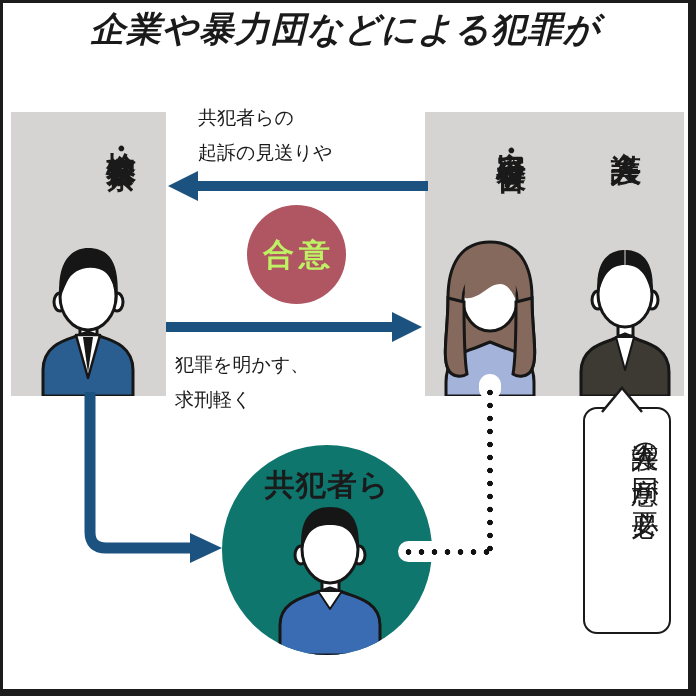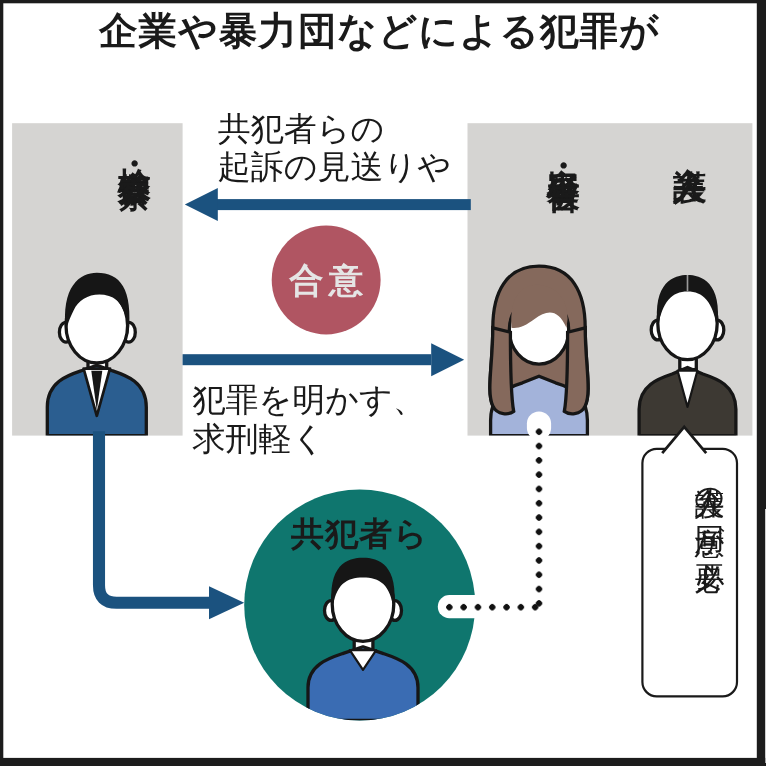--- a/index.html
+++ b/index.html
@@ -4,35 +4,35 @@
 <style>
   html,body{margin:0;padding:0;background:#fff;}
   #stage{
     position:relative;width:696px;height:696px;background:#ffffff;
     overflow:hidden;font-family:"Liberation Sans","DejaVu Sans",sans-serif;color:#1a1a1a;
   }
   .abs{position:absolute;}
   
   .frame{background:#1c1c1c;}
   
-  .title-line{left:90px;font-size:35px;font-weight:700;line-height:41px;letter-spacing:1px;white-space:nowrap;}
+  .title-line{left:90px;font-size:35px;font-weight:700;line-height:41px;letter-spacing:1px;white-space:nowrap;font-style:italic;}
   
   .panel{background:#d5d4d2;}
   
   .vtext{writing-mode:vertical-rl;text-orientation:upright;}
   .vlabel{font-size:30px;font-weight:700;line-height:36px;letter-spacing:2px;}
   
   .stem{background:#1b527f;height:10px;}
   .head-left{width:0;height:0;border-top:15px solid transparent;border-bottom:15px solid transparent;border-right:30px solid #1b527f;}
   .head-right{width:0;height:0;border-top:15px solid transparent;border-bottom:15px solid transparent;border-left:30px solid #1b527f;}
-  .flow-label{font-size:30px;line-height:35px;font-weight:400;white-space:nowrap;}
+  .flow-label{font-size:19px;line-height:35px;font-weight:400;white-space:nowrap;}
   
   #agreement{left:247px;top:205px;width:99px;height:99px;border-radius:50%;background:#b05562;
     display:flex;align-items:center;justify-content:center;}
-  #agreement span{color:#e5e5e5;font-size:31px;font-weight:700;letter-spacing:5px;padding-left:5px;}
+  #agreement span{color:#bef264;font-size:31px;font-weight:700;letter-spacing:5px;padding-left:5px;}
   
   #accomplices{left:222px;top:445px;width:210px;height:210px;border-radius:50%;background:#0f766e;overflow:hidden;}
   #accomplices .cap{position:absolute;top:20px;left:0;width:100%;text-align:center;font-size:30px;font-weight:700;letter-spacing:1px;}
   
   .dots-v{width:6px;background-image:radial-gradient(circle,#111 2.6px,rgba(0,0,0,0) 3.1px);background-size:6px 13px;background-repeat:repeat-y;background-position:center top;}
   .dots-h{height:6px;background-image:radial-gradient(circle,#111 2.6px,rgba(0,0,0,0) 3.1px);background-size:13px 6px;background-repeat:repeat-x;background-position:left center;}
   .notch{background:#ffffff;border-radius:12px;}
   
   #bubble{left:583px;top:407px;width:84px;height:223px;background:#fff;border:2.5px solid #1a1a1a;border-radius:14px;}
   #bubble .btxt{position:absolute;top:13px;right:7px;height:192px;writing-mode:vertical-rl;text-orientation:upright;

